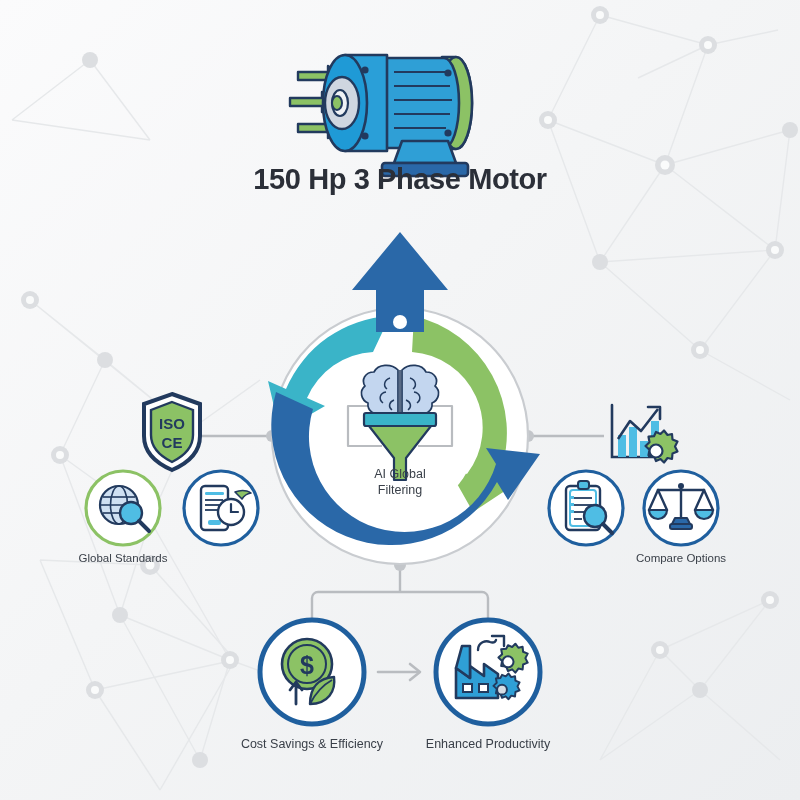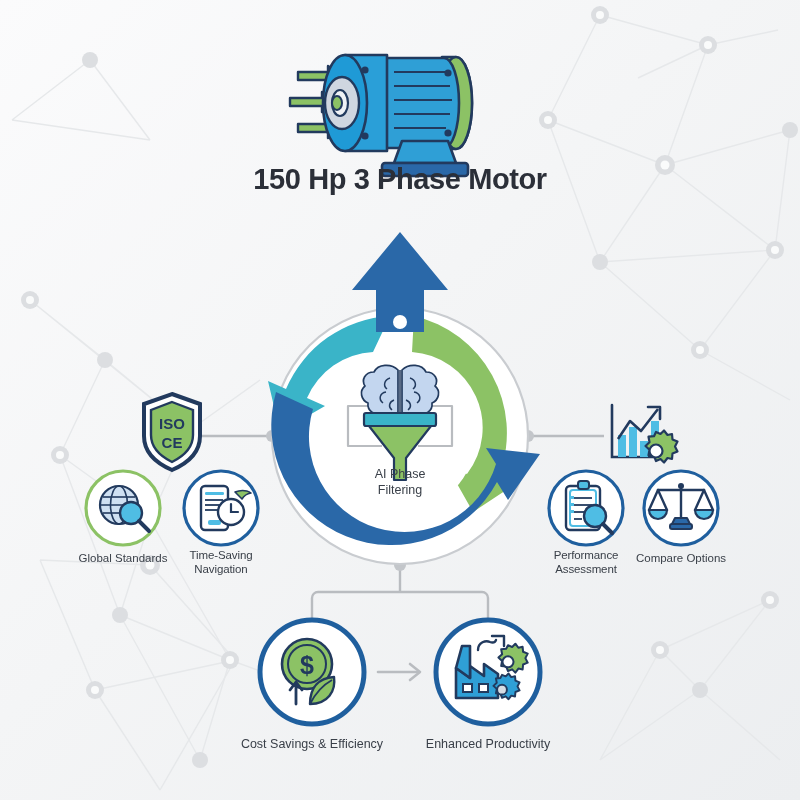--- a/index.html
+++ b/index.html
@@ -380,21 +380,17 @@
           <path d="M0 -16 l4.5 1.8 3.5 -3.5 3.3 4.4 4.6 -1 0.5 5.4 5 2 -2.5 4.9 2.5 4.9 -5 2 -0.5 5.4 -4.6 -1 -3.3 4.4 -3.5 -3.5 -4.5 1.8 -2 -5 -5.4 -0.5 1 -5.4 -4 -3.7 4 -3.7 -1 -5.4 5.4 -0.5 z" fill="#2f9fd6" stroke="#223a5e" stroke-width="2.4" stroke-linejoin="round"></path>
           <circle cx="0" cy="2" r="6" fill="#d7dde4" stroke="#223a5e" stroke-width="2.4"></circle>
         </g>
       </g>
       <text x="488" y="748" text-anchor="middle" font-family="Liberation Sans, sans-serif" font-size="12.5" fill="#3a4049">Enhanced Productivity</text>
     </g>
   </svg>
 
   <div id="title">150 Hp 3 Phase Motor</div>
 
-  <div class="center-cap">AI Phase
+  <div class="center-cap">AI Global
 Filtering</div>
 
-  <div class="lbl" style="left:171px; top:548px; width:100px;">Time-Saving
-Navigation</div>
-
-  <div class="lbl" style="left:536px; top:548px; width:100px;">Performance
-Assessment</div>
+
 </div>
 
 </body></html>

